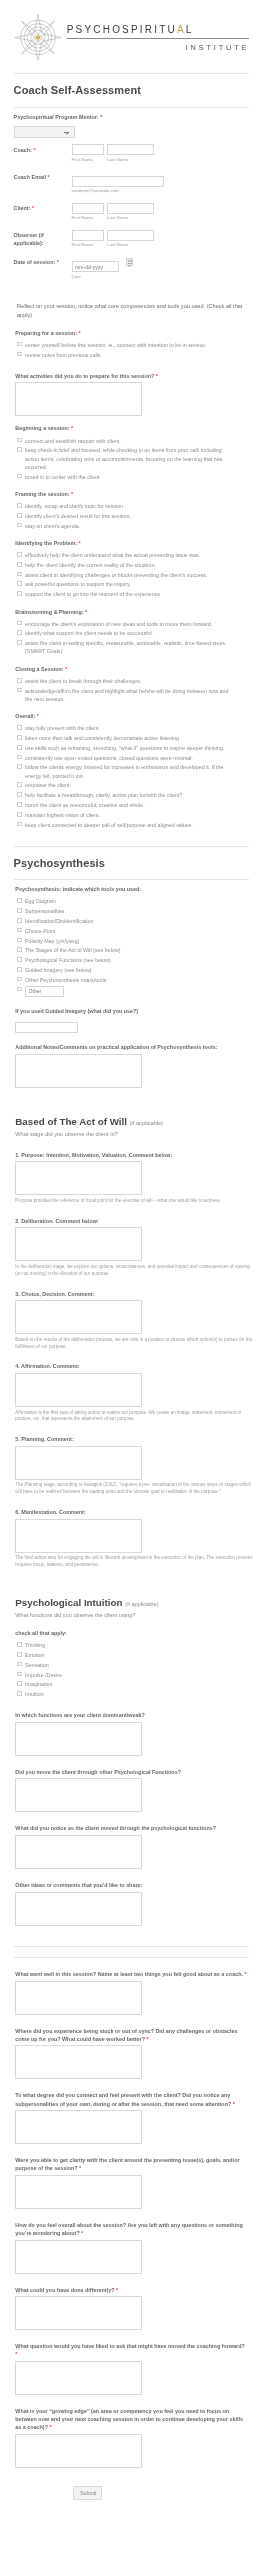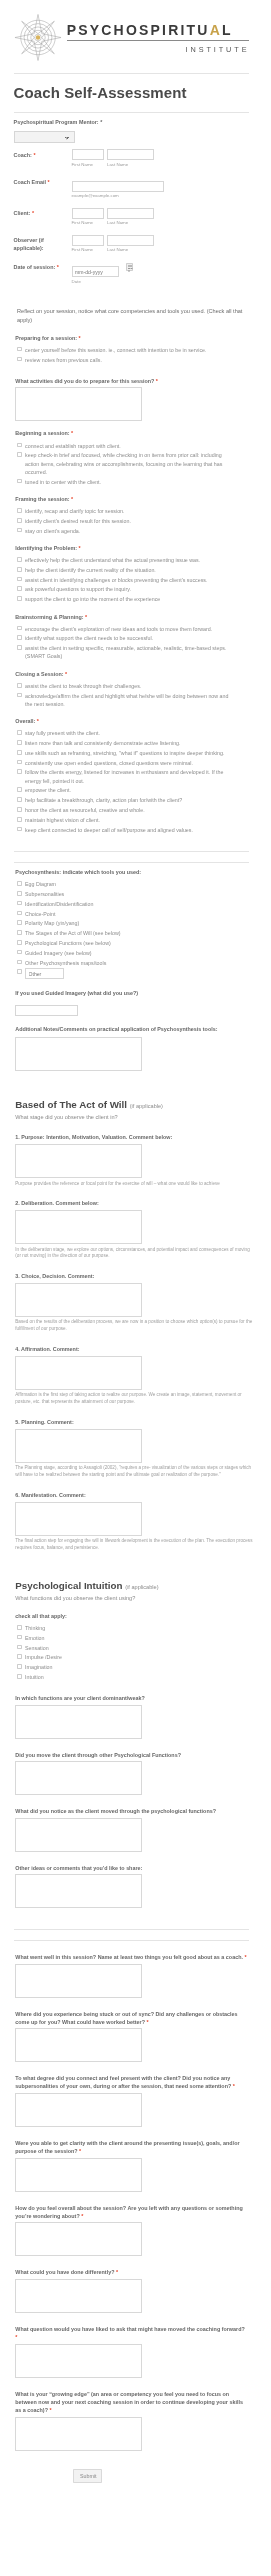--- a/index.html
+++ b/index.html
@@ -11,35 +11,35 @@
     color: #555;
     -webkit-font-smoothing: antialiased;
   }
   .page { width:263px; padding: 0 0 17px 0; }
 
   
   .logo-wrap { padding: 12px 13.6px 0 13.6px; display:flex; align-items:center; gap:5.1px; }
   .logo-mark { width:48px; height:51px; flex:0 0 48px; }
   .logo-text { flex:1; padding-top:1.7px; }
   .logo-title {
-    font-size: 14px; letter-spacing: 2.2px; color:#3b3b3b;
-    font-weight: 700; line-height:1;
+    font-size: 10px; letter-spacing: 2.2px; color:#3b3b3b;
+    font-weight: 400; line-height:1;
     border-bottom: 0.8px solid #8a8a8a; padding-bottom:3.4px;
     white-space: nowrap;
   }
   .logo-title .gold { color:#c8a24a; }
   .logo-sub {
     font-size: 7.3px; letter-spacing: 2.9px; color:#555;
     text-align: right; padding-top: 3.4px;
   }
 
   .hr { border:0; border-top:0.8px solid #e4e4e4; margin: 10.2px 13.6px 0 13.6px; }
 
   h1.section-title {
-    font-size: 15px; color:#4a4a4a; font-weight:700;
+    font-size: 11px; color:#4a4a4a; font-weight:700;
     margin: 10.2px 13.6px 8.5px 13.6px; letter-spacing:0.1px;
   }
   h2.sub-section {
     font-size: 9.8px; color:#4a4a4a; font-weight:700;
     margin: 11px 15.3px 1.7px 15.3px;
   }
   h2.sub-section .small-note {
     font-size: 5.6px; font-weight:400; color:#8b8b8b; letter-spacing:0;
   }
   .sub-section-help {
@@ -405,20 +405,21 @@
         </li>
         <li>
           <span class="cbx"></span>
           <span class="cbx-label">keep client connected to deeper call of self/purpose and aligned values.</span>
         </li>
       </ul>
     </div>
 
   <div class="spacer-sm"></div>
   <hr class="hr">
+  <h1 class="section-title">Psychosynthesis</h1>
   <hr class="hr">
 
   <div class="spacer-sm"></div>
   <div class="block-label">Psychosynthesis: indicate which tools you used:</div>
   <ul class="checklist" id="psych-tools">
       <li>
         <span class="cbx"></span>
         <span class="cbx-label">Egg Diagram</span>
       </li>
       <li>

